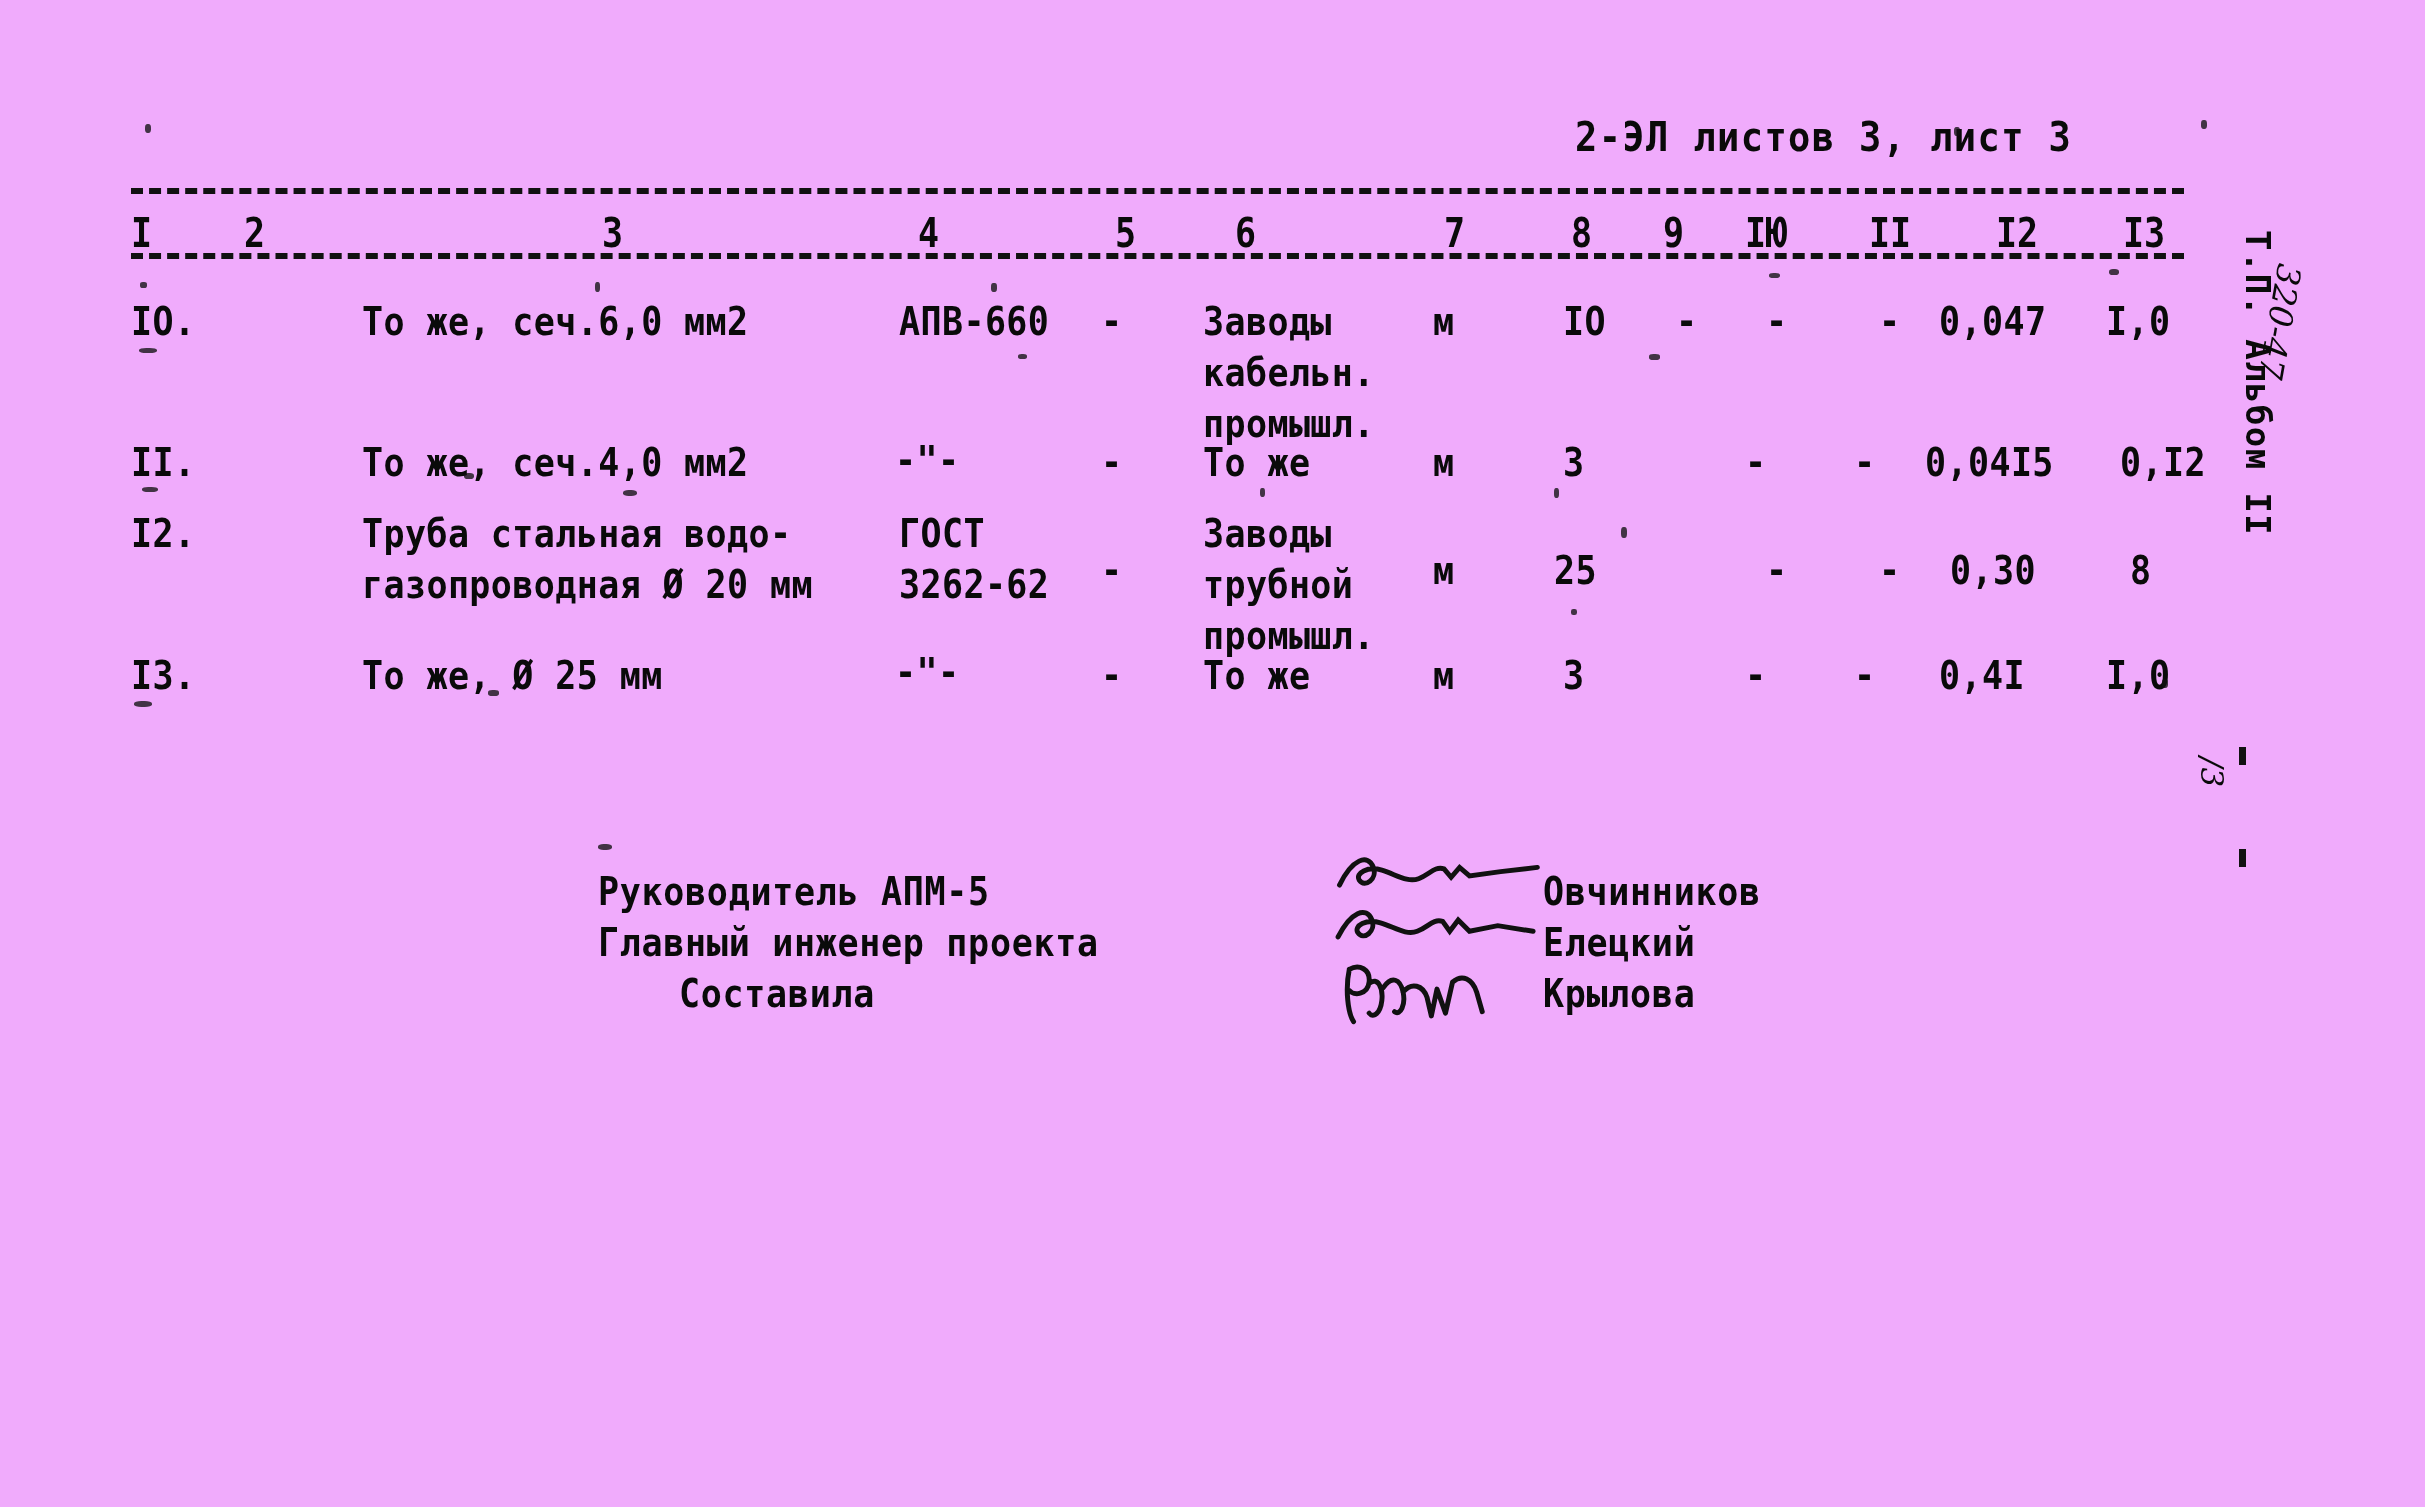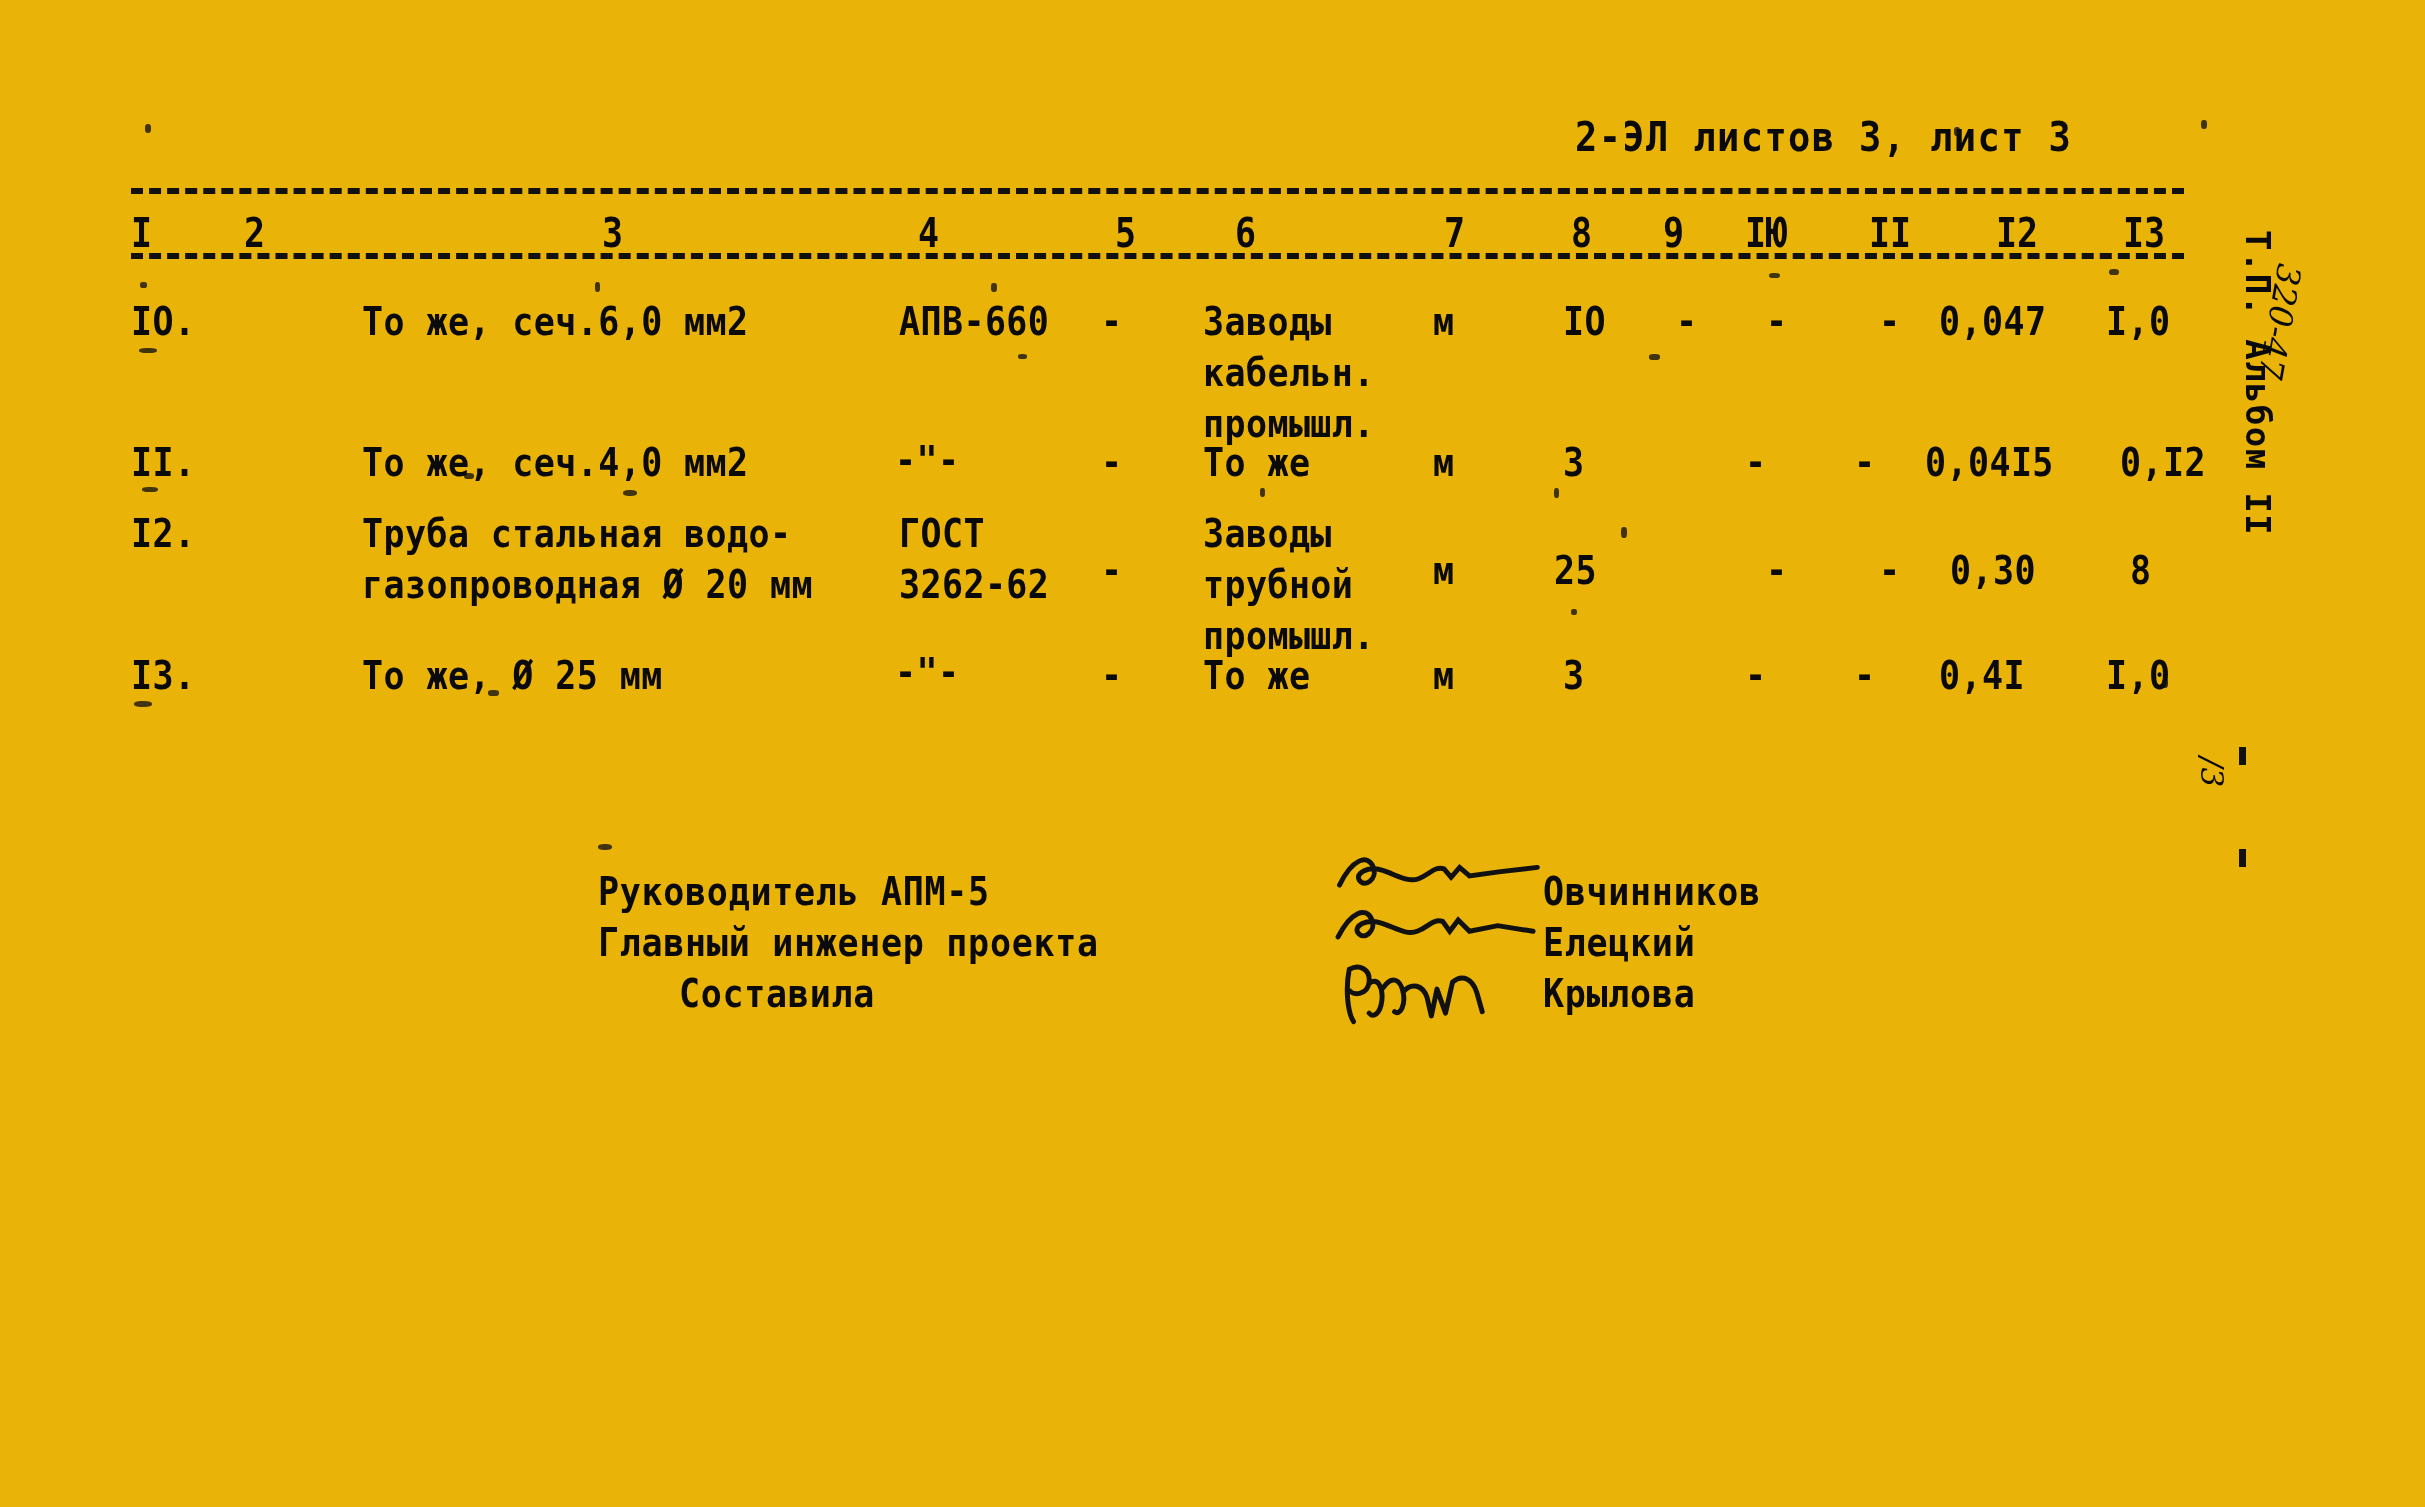--- a/index.html
+++ b/index.html
@@ -7,21 +7,21 @@
     width:2426px;height:1508px;
     background:#ffffff;
     font-family:"DejaVu Sans Mono","Liberation Mono",monospace;
     color:#0a0a0a;
     overflow:hidden;
     position:relative;
   }
   
   .page{
     position:absolute;inset:0;
-    background:#eab308;
+    background:#f0abfc;
   }
   .speck{position:absolute;background:#111;border-radius:40%;opacity:.78;}
 
   
   .sheet-header{
     position:absolute;
     left:1575px;top:113px;
     font-size:37px;
     font-weight:bold;
     letter-spacing:1.4px;

